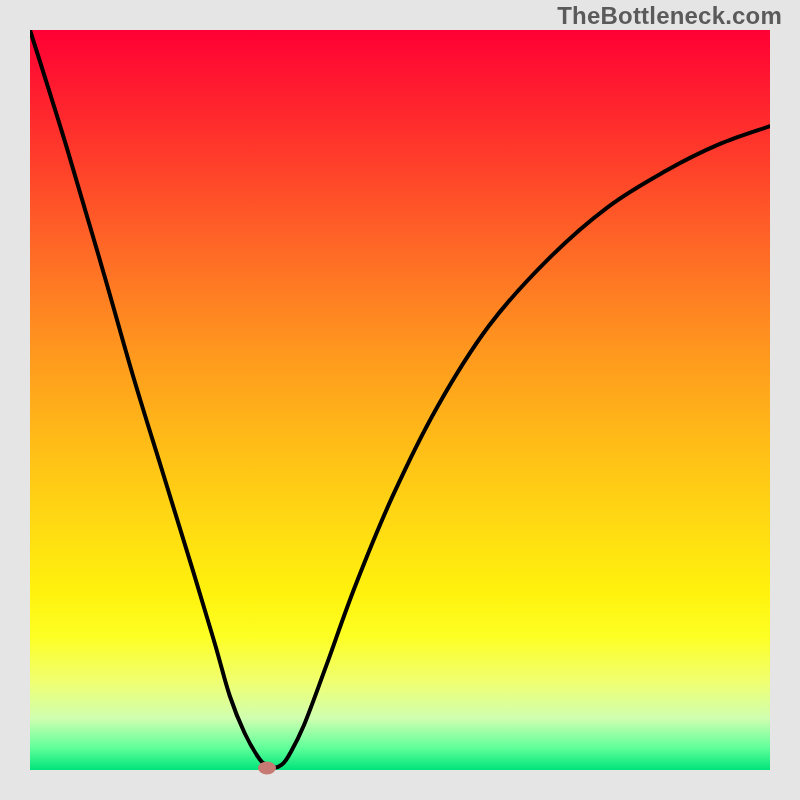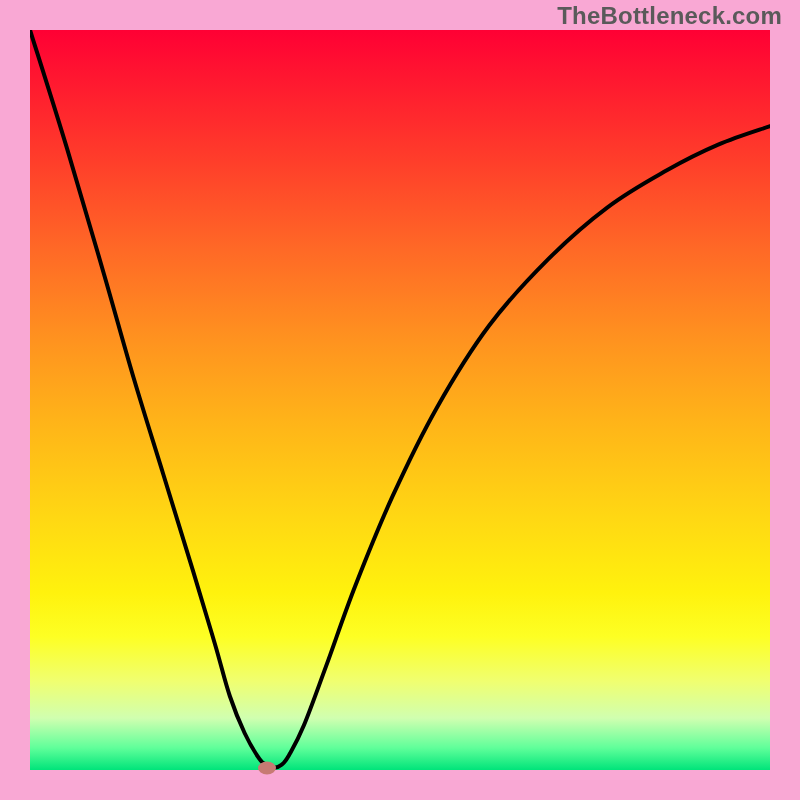--- a/index.html
+++ b/index.html
@@ -1,20 +1,20 @@
 <!DOCTYPE html>
 <html><head>
 <meta charset="utf-8">
 <style>
   * { margin: 0; padding: 0; box-sizing: border-box; }
   html, body { width: 800px; height: 800px; overflow: hidden; background: #000; }
   .outer {
     width: 800px;
     height: 800px;
-    background: #f9a8d4;
+    background: #e5e5e5;
     position: relative;
   }
   .watermark {
     position: absolute;
     top: 2px;
     right: 18px;
     font-family: Arial, Helvetica, sans-serif;
     font-size: 24px;
     font-weight: 600;
     color: #5a5a5a;

